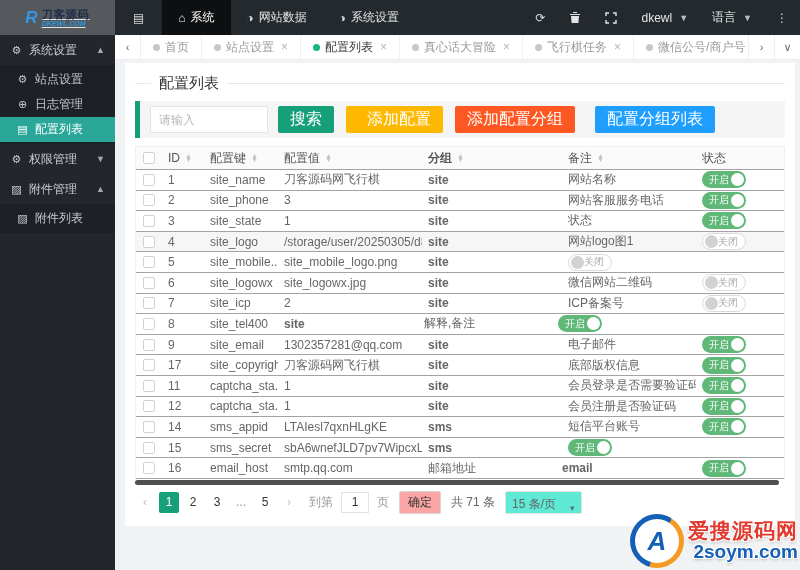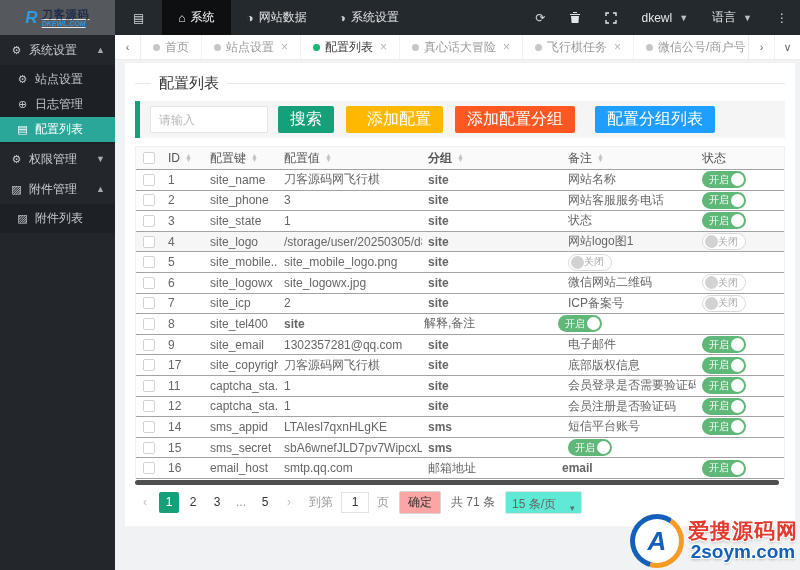--- a/index.html
+++ b/index.html
@@ -92,21 +92,21 @@
   .pg.dots { color:#999; cursor:default; }
   .goto-input { width:28px; height:21px; border:1px solid #e2e2e2; text-align:center; font-size:12px; color:#333; margin:0 4px; outline:none;}
   .btn-confirm { height:23px; background:#fca5a5; border:1px solid #d6d6d6; border-radius:2px; padding:0 8px; font-size:12px; color:#333; margin:0 6px; cursor:pointer; font-family:inherit;}
   .per-page { height:23px; border:1px solid #e2e2e2; border-radius:2px; background:#5eead4; display:flex; align-items:flex-end; padding:0 6px; gap:12px; margin-left:6px; cursor:pointer; }
   .per-page .caret { color:#555; }
 
   
   .watermark { position:absolute; right:2px; bottom:2px; display:flex; align-items:center; gap:4px; z-index:40;}
   .wm-circle { width:54px; height:54px; border-radius:50%; background:linear-gradient(115deg,#1460b8 55%,#f59a23 55%); display:flex; align-items:center; justify-content:center; position:relative; }
   .wm-inner { width:44px; height:44px; border-radius:50%; background:#fff; display:flex; align-items:center; justify-content:center; font-weight:bold; font-style:italic; font-size:26px; color:#1460b8; }
-  .wm-txt { text-align:center; line-height:1.05; }
+  .wm-txt { text-align:right; line-height:1.05; }
   .wm-l1 { font-size:21px; font-weight:bold; color:#e23a2e; letter-spacing:1px;
     text-shadow:-1px -1px 0 #fff,1px -1px 0 #fff,-1px 1px 0 #fff,1px 1px 0 #fff,0 2px 3px rgba(0,0,0,.25); }
   .wm-l2 { font-size:19px; font-weight:bold; color:#1460b8;
     text-shadow:-1px -1px 0 #fff,1px -1px 0 #fff,-1px 1px 0 #fff,1px 1px 0 #fff,0 2px 3px rgba(0,0,0,.25); }
 </style>
 </head>
 <body>
 
 <div class="topbar">
   <div class="logo">

